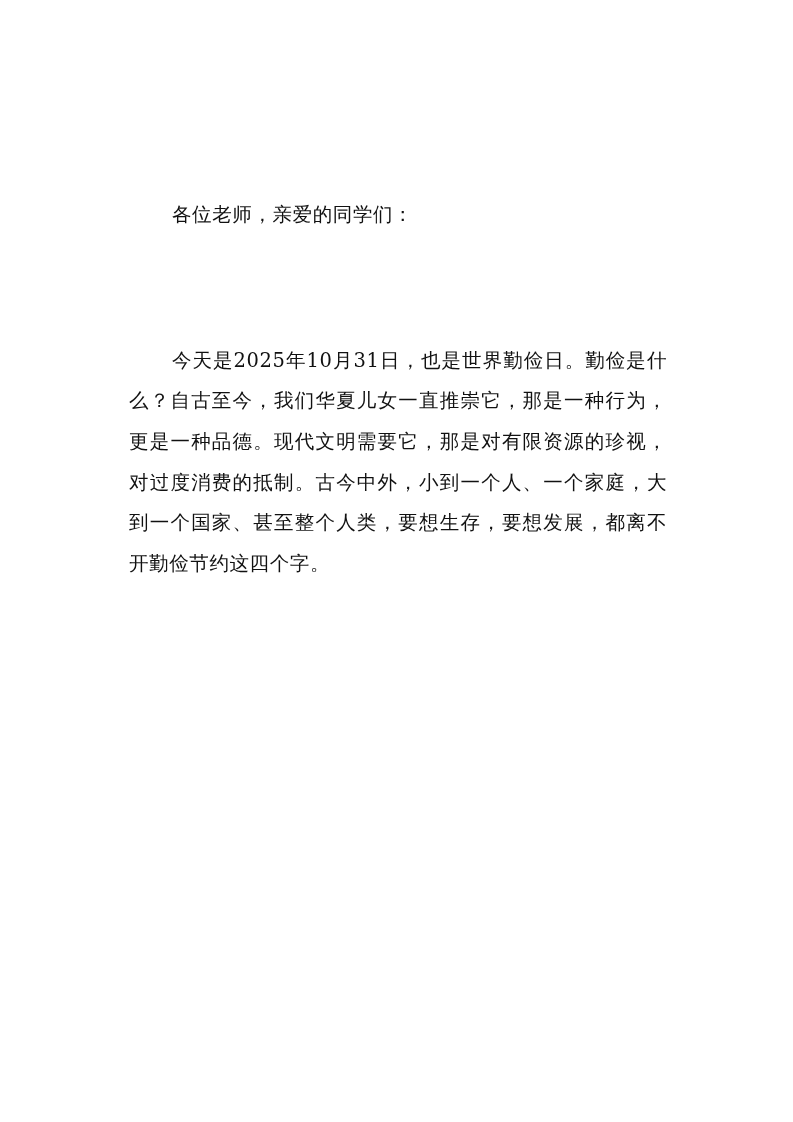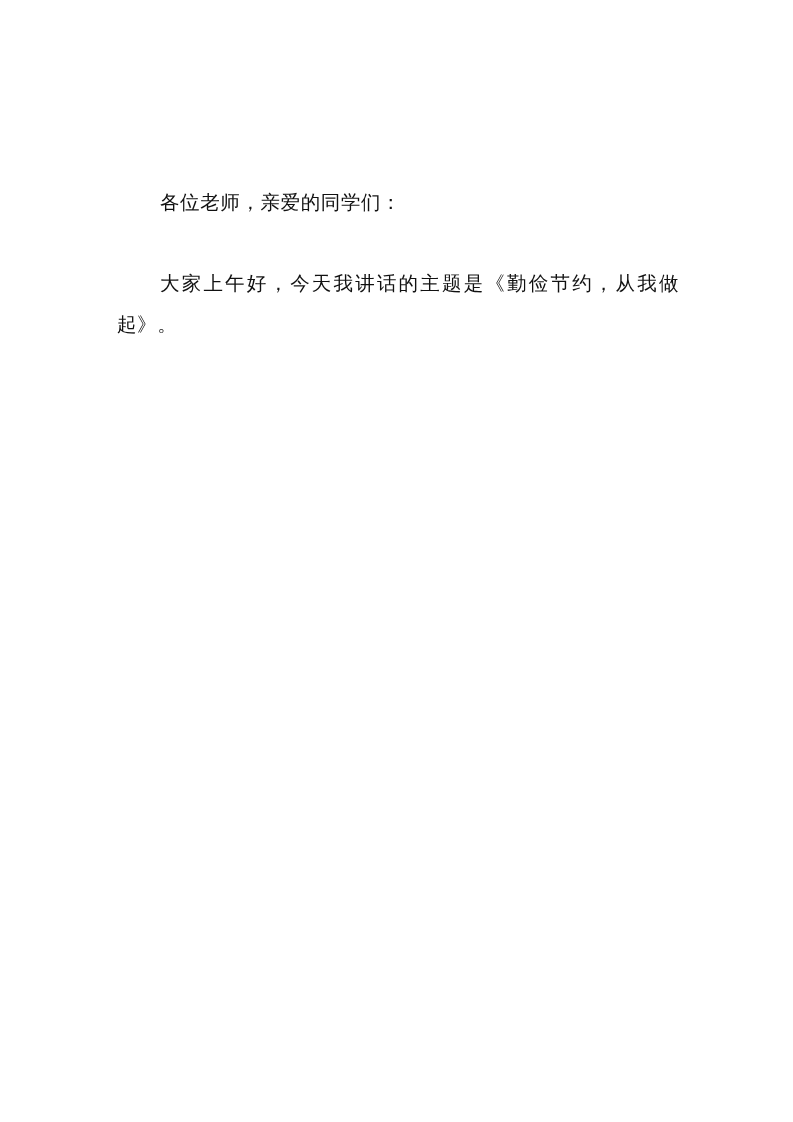--- a/index.html
+++ b/index.html
@@ -17,31 +17,31 @@
     position: absolute;
     left: 117px;
     top: 183px;
     width: 562px;
     font-family: "DejaVu Serif", "Liberation Serif", serif;
     font-size: 19.5px;
     color: #111111;
     line-height: 40.6px;
   }
   .para {
-    margin: 0;
+    margin: 12px;
     text-indent: 43px;
     text-align: justify;
     letter-spacing: 0.6px;
   }
   .gap {
     height: 40.6px;
   }
 </style>
 </head>
 <body>
 
 <div class="page">
   <p class="para">各位老师，亲爱的同学们：</p>
   <div class="gap"></div>
-  <p class="para">大家上午好，今天我讲话的主题是《勤俭节约，从我做起》。</p>
   <div class="gap"></div>
+  <p class="para">今天是2025年10月31日，也是世界勤俭日。勤俭是什么？自古至今，我们华夏儿女一直推崇它，那是一种行为，更是一种品德。现代文明需要它，那是对有限资源的珍视，对过度消费的抵制。古今中外，小到一个人、一个家庭，大到一个国家、甚至整个人类，要想生存，要想发展，都离不开勤俭节约这四个字。</p>
   <div class="gap"></div>
 </div>
 
 </body></html>

